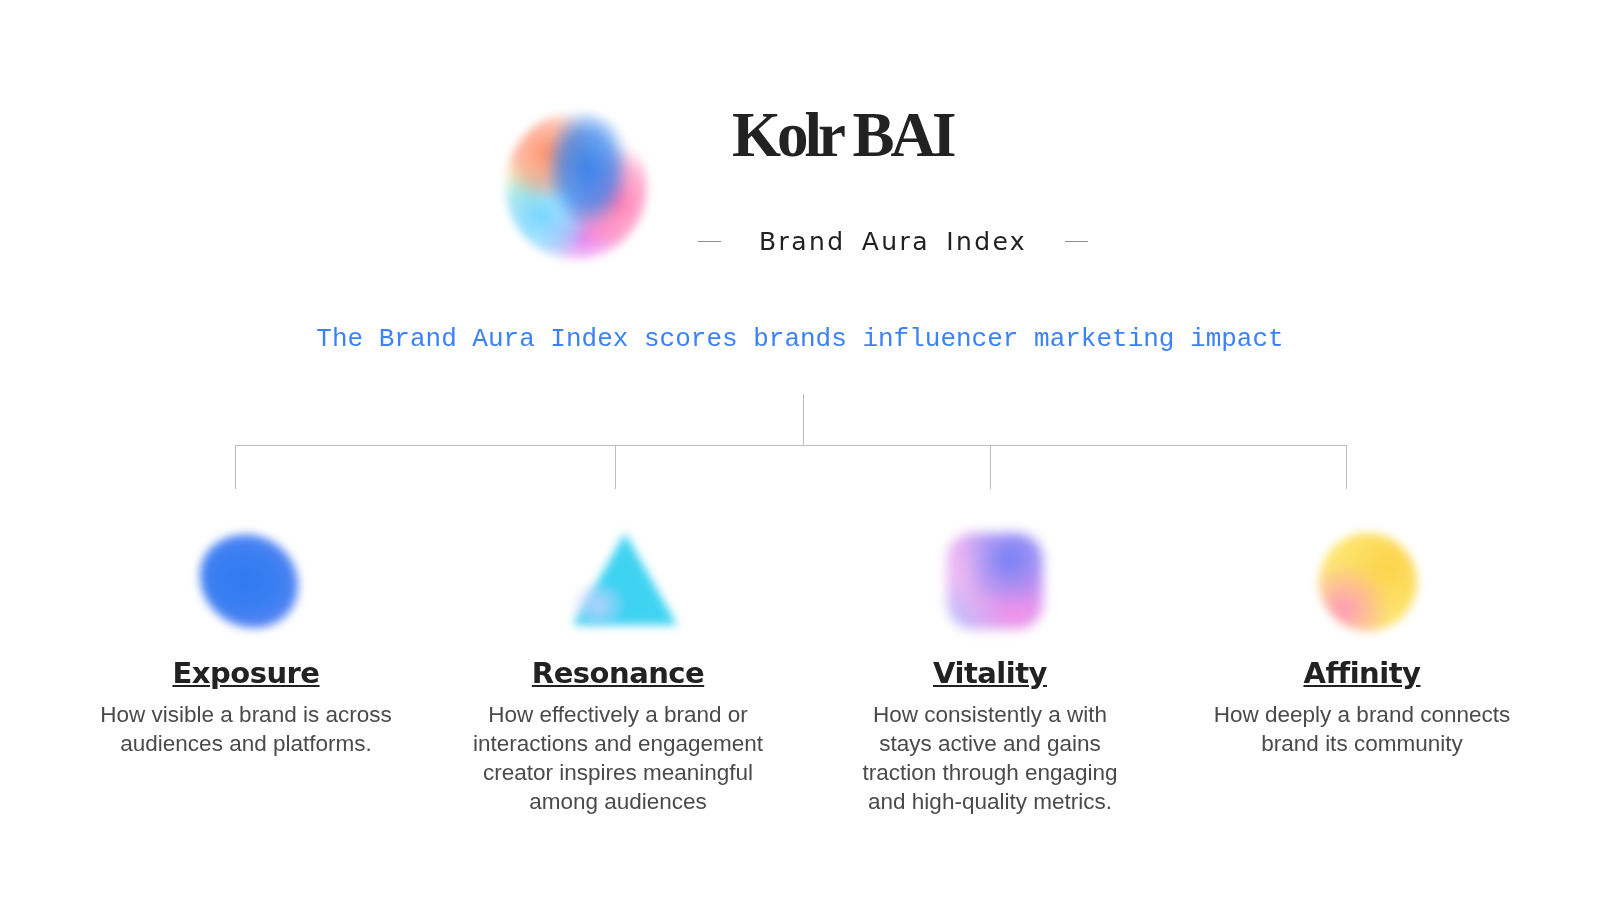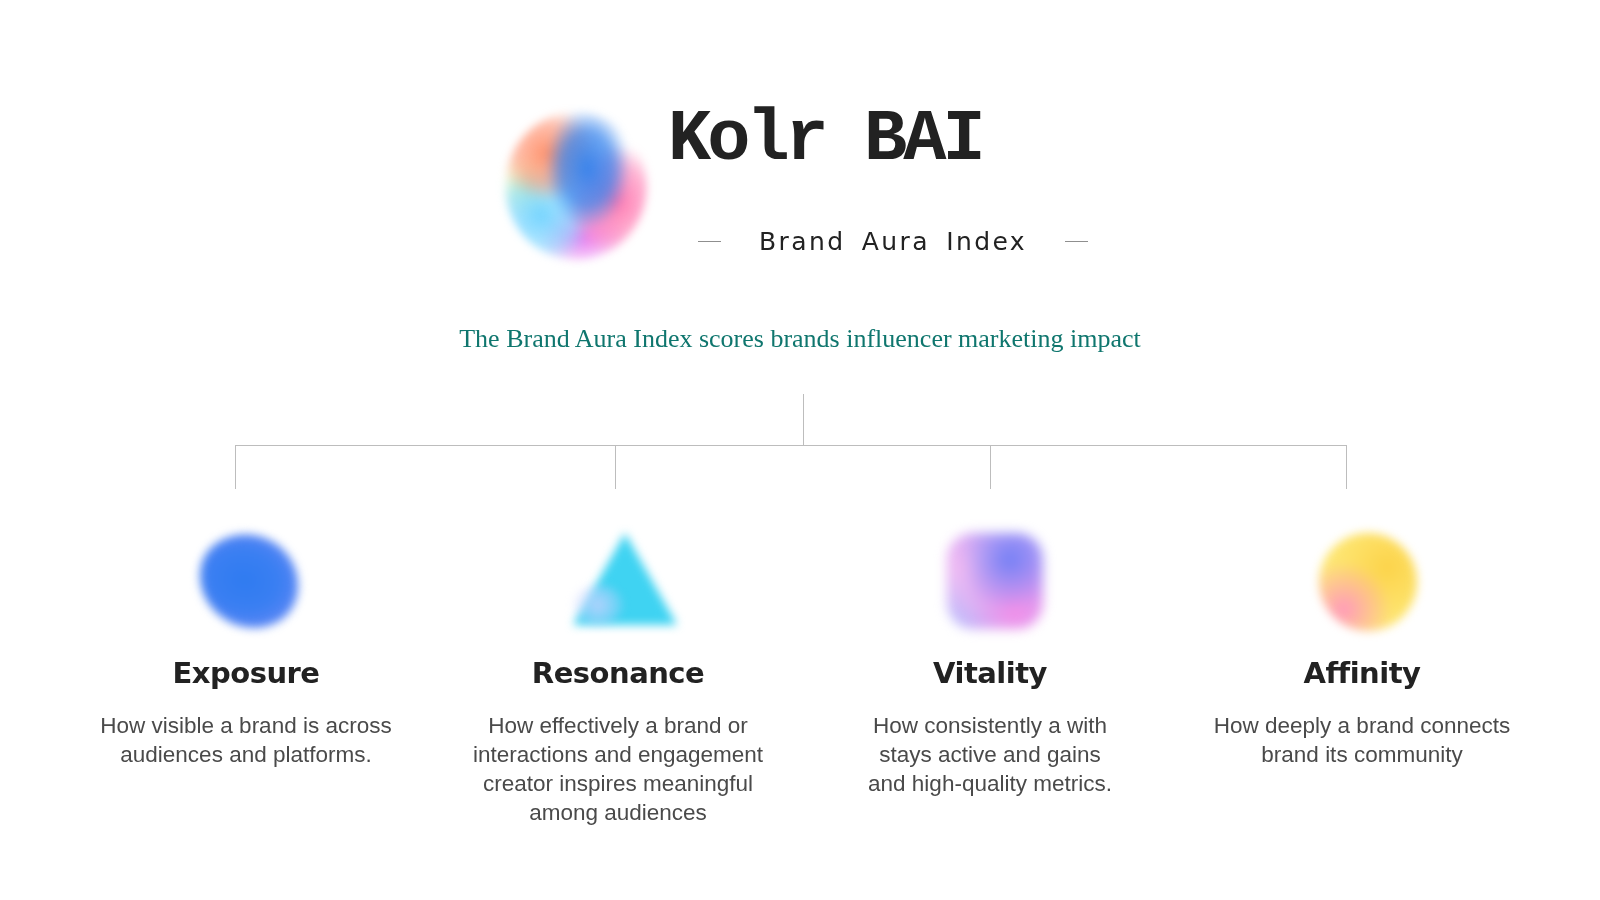--- a/index.html
+++ b/index.html
@@ -28,25 +28,25 @@
       radial-gradient(ellipse 40% 55% at 58% 38%, rgba(47,128,237,0.95) 0%, rgba(47,128,237,0.7) 45%, rgba(47,128,237,0) 75%),
       radial-gradient(ellipse 45% 40% at 30% 28%, rgba(255,140,100,0.95) 0%, rgba(255,150,120,0.6) 50%, rgba(255,150,120,0) 80%),
       radial-gradient(ellipse 40% 45% at 78% 60%, rgba(255,110,170,0.95) 0%, rgba(255,110,170,0.5) 55%, rgba(255,110,170,0) 85%),
       radial-gradient(ellipse 45% 40% at 25% 70%, rgba(110,210,255,0.95) 0%, rgba(110,210,255,0.5) 55%, rgba(110,210,255,0) 85%),
       radial-gradient(ellipse 30% 30% at 15% 50%, rgba(220,255,170,0.8) 0%, rgba(220,255,170,0) 80%),
       radial-gradient(ellipse 40% 30% at 55% 85%, rgba(230,110,240,0.9) 0%, rgba(230,110,240,0) 80%);
     filter: blur(4px);
   }
   .brand-title {
     position: absolute;
-    left: 668px;
+    left: 732px;
     top: 104px;
-    font-family: Liberation Mono, monospace;
+    font-family: Liberation Serif, serif;
     font-weight: bold;
-    font-size: 72px;
+    font-size: 63px;
     letter-spacing: -4px;
     color: #222222;
     line-height: 1;
     white-space: nowrap;
   }
   .subtitle-row {
     position: absolute;
     left: 698px;
     top: 224px;
     width: 390px;
@@ -70,24 +70,24 @@
     white-space: nowrap;
   }
 
   
   .description {
     position: absolute;
     left: 300px;
     top: 324px;
     width: 1000px;
     text-align: center;
-    font-family: Liberation Serif, serif;
+    font-family: Liberation Mono, monospace;
     font-size: 26px;
     line-height: 30px;
-    color: #0f766e;
+    color: #3b82f6;
   }
 
   
   .connector { position: absolute; background: #bdbdbd; }
   .conn-trunk   { left: 803px; top: 394px; width: 1px; height: 52px; }
   .conn-bar     { left: 235px; top: 445px; width: 1112px; height: 1px; }
   .conn-drop    { top: 445px; width: 1px; height: 44px; }
 
   
   .metric {
@@ -103,23 +103,24 @@
     height: 110px;
   }
   .metric-title {
     margin-top: 20px;
     font-family: "DejaVu Sans", sans-serif;
     font-weight: bold;
     font-size: 29px;
     color: #222;
     line-height: 36px;
     letter-spacing: -0.5px;
+    text-decoration: underline;
   }
   .metric-desc {
-    margin: 20px auto 0;
+    margin: 9px auto 0;
     font-family: "Liberation Sans", sans-serif;
     font-size: 22.5px;
     line-height: 29px;
     color: #4a4a4a;
   }
 
   
   .blob-exposure {
     position: absolute;
     left: 18px; top: 10px;
@@ -218,20 +219,21 @@
 </div>
 
 <div class="metric" style="left:810px">
   <div class="metric-shape">
     <div class="blob-vitality"></div>
   </div>
   <div class="metric-title">Vitality</div>
   <div class="metric-desc">
     <div>How consistently a with</div>
     <div>stays active and gains</div>
+    <div>traction through engaging</div>
     <div>and high-quality metrics.</div>
   </div>
 </div>
 
 <div class="metric" style="left:1182px">
   <div class="metric-shape">
     <div class="blob-affinity"></div>
   </div>
   <div class="metric-title">Affinity</div>
   <div class="metric-desc">

